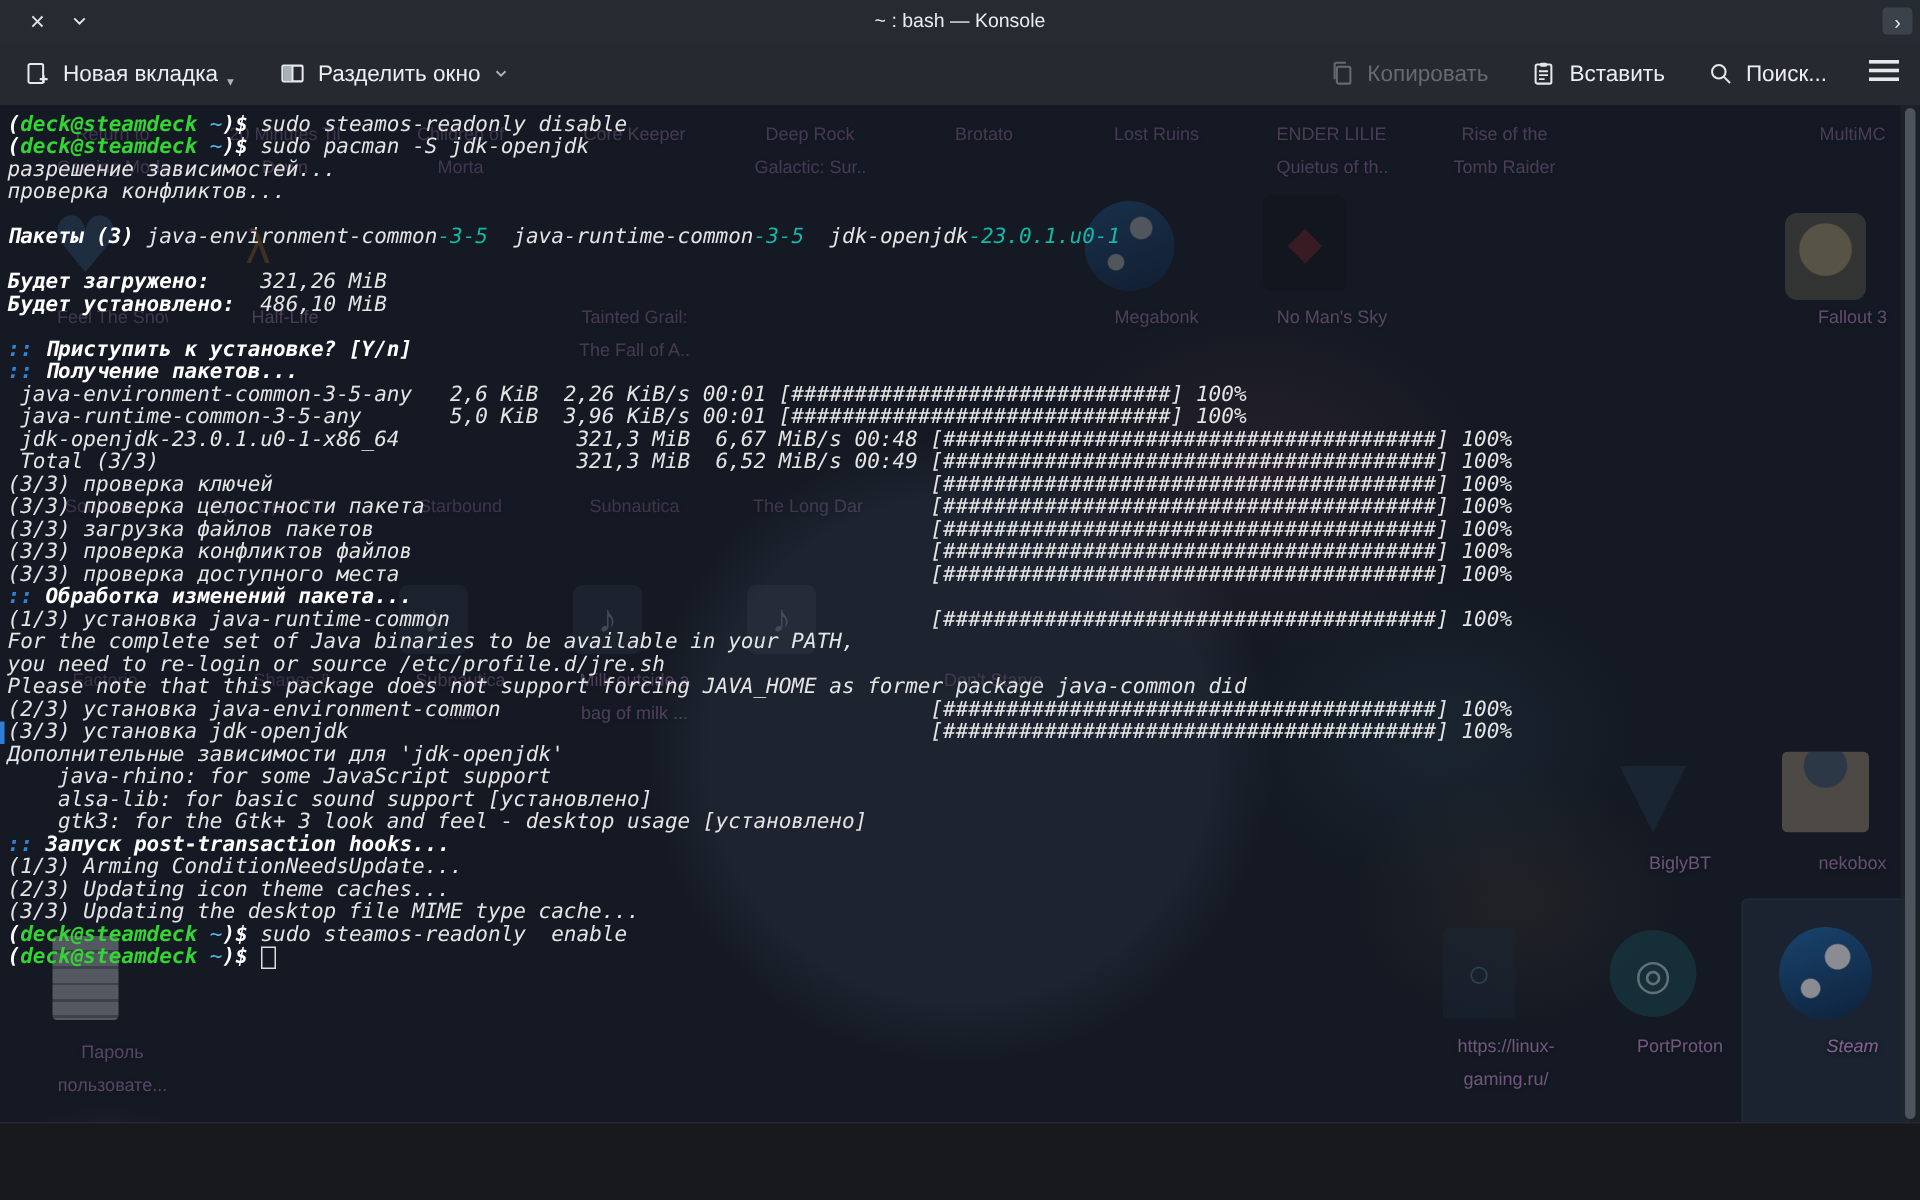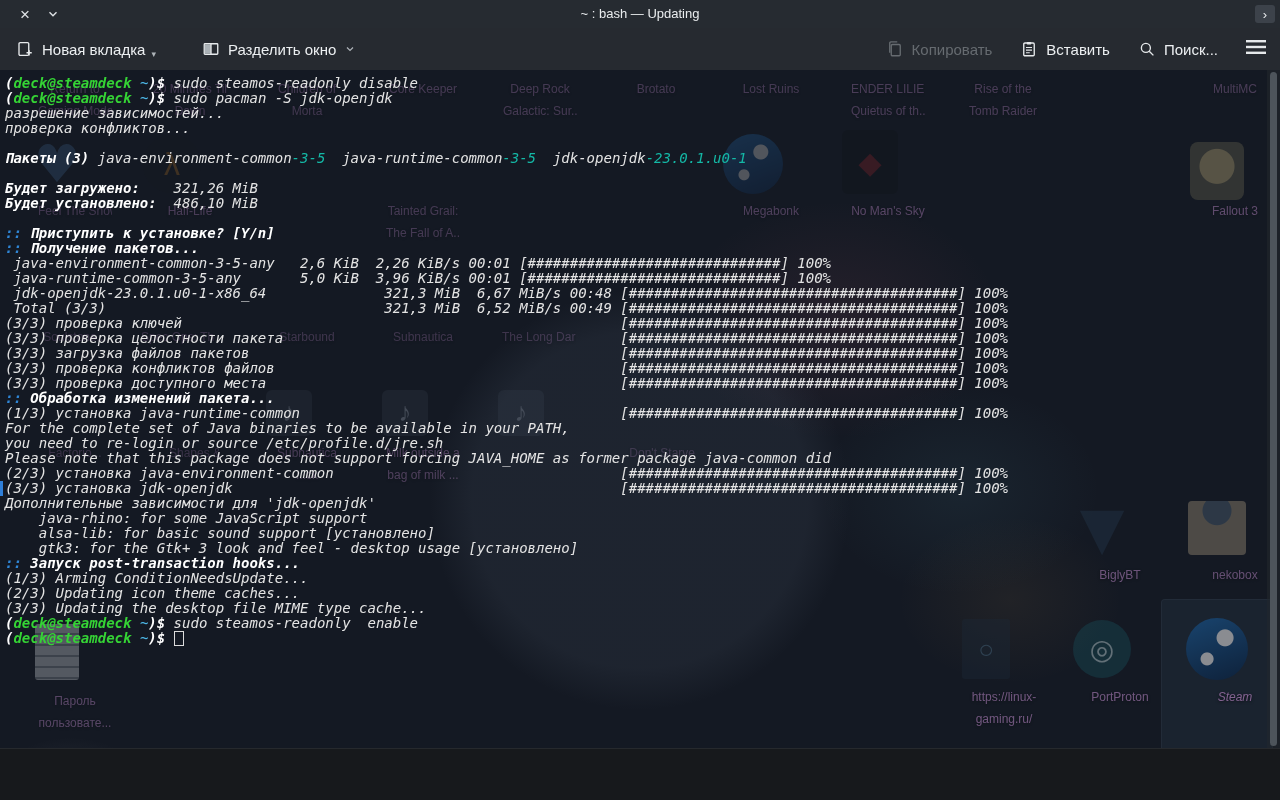--- a/index.html
+++ b/index.html
@@ -8,21 +8,21 @@
   
   .titlebar{position:absolute;left:0;top:0;width:1280px;height:28px;background:#262b31;z-index:40;}
   .titlebar .title{position:absolute;left:0;right:0;top:0;height:28px;line-height:28px;
     text-align:center;color:#e9ecee;font-size:13px;}
   .winctl{position:absolute;top:0;height:28px;display:flex;align-items:center;gap:16px;left:20px;z-index:41;}
   .wbtn{color:#dfe3e6;font-size:17px;line-height:1;cursor:default;display:flex;align-items:center;}
   .morebtn{position:absolute;right:5px;top:5px;width:20px;height:18px;background:#3c424a;border-radius:3px;
     color:#e6e9eb;font-size:13px;display:flex;align-items:center;justify-content:center;z-index:41;}
   .toolbar{position:absolute;left:0;top:28px;width:1280px;height:42px;background:#262a30;z-index:40;
     display:flex;align-items:center;}
-  .tb-left{display:flex;gap:46px;margin-left:16px;}
+  .tb-left{display:flex;gap:30px;margin-left:16px;}
   .tb-right{position:absolute;right:14px;display:flex;align-items:center;gap:28px;}
   .tbtn{display:flex;align-items:center;gap:8px;color:#eceff1;font-size:15px;}
   .tbtn.disabled{color:#666b70;}
   .tbtn svg{display:block;}
   .tinychev{font-size:9px;color:#aeb4b9;margin-left:-2px;margin-top:10px;}
   
   .termbg{position:absolute;left:0;top:70px;width:1280px;height:678px;z-index:10;
     background:
       radial-gradient(120px 90px at 70px 730px, rgba(220,226,232,.10), transparent 70%),
       radial-gradient(230px 170px at 840px 250px, rgba(195,95,115,.10), transparent 70%),
@@ -237,21 +237,21 @@
         </div>
         <div class="dlabel">Steam</div>
       </div>
     </div>
   <div id="term"><div class="tline"><span class="sb">(</span><span class="sg">deck@steamdeck</span><span> </span><span class="sc">~</span><span class="sb">)$</span><span> sudo steamos-readonly disable</span></div><div class="tline"><span class="sb">(</span><span class="sg">deck@steamdeck</span><span> </span><span class="sc">~</span><span class="sb">)$</span><span> sudo pacman -S jdk-openjdk</span></div><div class="tline"><span>разрешение зависимостей...</span></div><div class="tline"><span>проверка конфликтов...</span></div><div class="tline"></div><div class="tline"><span class="sb">Пакеты (3)</span><span> java-environment-common</span><span class="sd">-3-5</span><span>  java-runtime-common</span><span class="sd">-3-5</span><span>  jdk-openjdk</span><span class="sd">-23.0.1.u0-1</span></div><div class="tline"></div><div class="tline"><span class="sb">Будет загружено:</span><span>    321,26 MiB</span></div><div class="tline"><span class="sb">Будет установлено:</span><span>  486,10 MiB</span></div><div class="tline"></div><div class="tline"><span class="su">::</span><span> </span><span class="sb">Приступить к установке? [Y/n]</span></div><div class="tline"><span class="su">::</span><span> </span><span class="sb">Получение пакетов...</span></div><div class="tline"><span> java-environment-common-3-5-any   2,6 KiB  2,26 KiB/s 00:01 [##############################] 100%</span></div><div class="tline"><span> java-runtime-common-3-5-any       5,0 KiB  3,96 KiB/s 00:01 [##############################] 100%</span></div><div class="tline"><span> jdk-openjdk-23.0.1.u0-1-x86_64              321,3 MiB  6,67 MiB/s 00:48 [#######################################] 100%</span></div><div class="tline"><span> Total (3/3)                                 321,3 MiB  6,52 MiB/s 00:49 [#######################################] 100%</span></div><div class="tline"><span>(3/3) проверка ключей                                                    [#######################################] 100%</span></div><div class="tline"><span>(3/3) проверка целостности пакета                                        [#######################################] 100%</span></div><div class="tline"><span>(3/3) загрузка файлов пакетов                                            [#######################################] 100%</span></div><div class="tline"><span>(3/3) проверка конфликтов файлов                                         [#######################################] 100%</span></div><div class="tline"><span>(3/3) проверка доступного места                                          [#######################################] 100%</span></div><div class="tline"><span class="su">::</span><span> </span><span class="sb">Обработка изменений пакета...</span></div><div class="tline"><span>(1/3) установка java-runtime-common                                      [#######################################] 100%</span></div><div class="tline"><span>For the complete set of Java binaries to be available in your PATH,</span></div><div class="tline"><span>you need to re-login or source /etc/profile.d/jre.sh</span></div><div class="tline"><span>Please note that this package does not support forcing JAVA_HOME as former package java-common did</span></div><div class="tline"><span>(2/3) установка java-environment-common                                  [#######################################] 100%</span></div><div class="tline"><span>(3/3) установка jdk-openjdk                                              [#######################################] 100%</span></div><div class="tline"><span>Дополнительные зависимости для 'jdk-openjdk'</span></div><div class="tline"><span>    java-rhino: for some JavaScript support</span></div><div class="tline"><span>    alsa-lib: for basic sound support [установлено]</span></div><div class="tline"><span>    gtk3: for the Gtk+ 3 look and feel - desktop usage [установлено]</span></div><div class="tline"><span class="su">::</span><span> </span><span class="sb">Запуск post-transaction hooks...</span></div><div class="tline"><span>(1/3) Arming ConditionNeedsUpdate...</span></div><div class="tline"><span>(2/3) Updating icon theme caches...</span></div><div class="tline"><span>(3/3) Updating the desktop file MIME type cache...</span></div><div class="tline"><span class="sb">(</span><span class="sg">deck@steamdeck</span><span> </span><span class="sc">~</span><span class="sb">)$</span><span> sudo steamos-readonly  enable</span></div><div class="tline"><span class="sb">(</span><span class="sg">deck@steamdeck</span><span> </span><span class="sc">~</span><span class="sb">)$</span><span> </span><span class="scur"></span></div></div>
   <div class="newmark"></div>
   <div class="scrolltrack"></div>
   <div class="scrollthumb"></div>
 
   <div class="titlebar">
-    <div class="title">~ : bash — Updating</div>
+    <div class="title">~ : bash — Konsole</div>
   </div>
   <div class="winctl">
     <span class="wbtn">×</span>
     <span class="wbtn">
       <svg width="14" height="14" viewBox="0 0 20 20">
           <path d="M5 7.5 L10 12.5 L15 7.5" fill="none" stroke="#dfe3e6" stroke-width="2"></path>
         </svg>
     </span>
   </div>
   <div class="morebtn">›</div>

